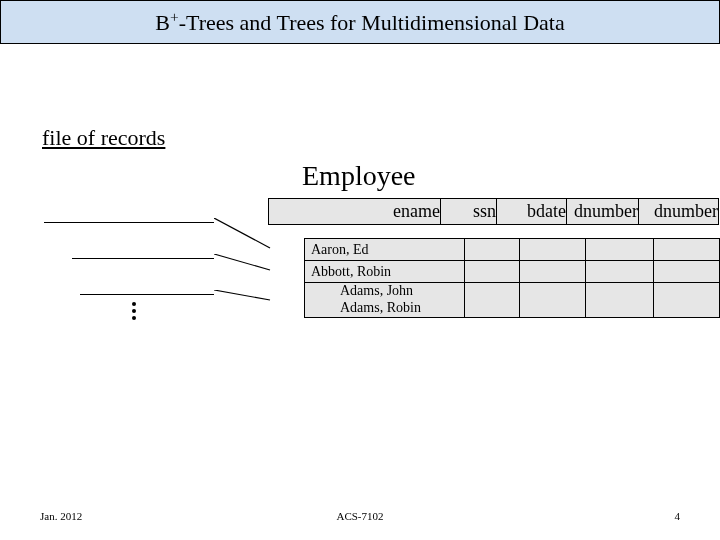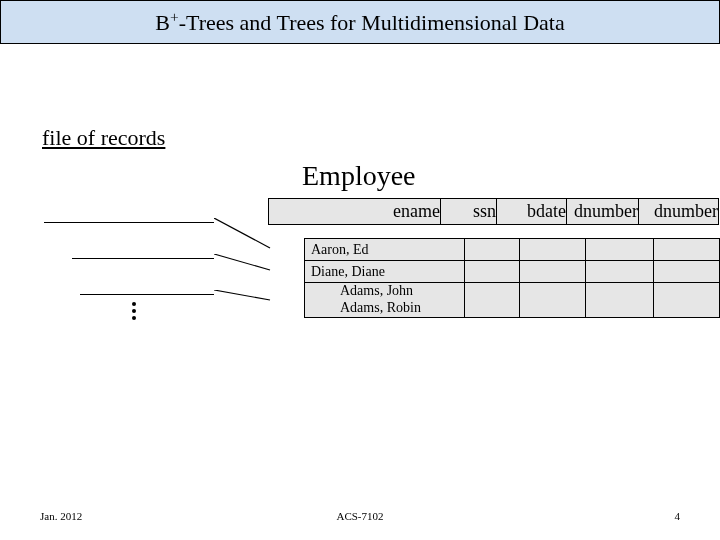--- a/index.html
+++ b/index.html
@@ -160,21 +160,21 @@
 <table class="rec-table">
   <tbody>
       <tr>
     <td class="c0">Aaron, Ed</td>
     <td class="c1"></td>
     <td class="c2"></td>
     <td class="c3"></td>
     <td class="c4"></td>
   </tr>
   <tr>
-    <td class="c0">Diane, Diane</td>
+    <td class="c0">Abbott, Robin</td>
     <td class="c1"></td>
     <td class="c2"></td>
     <td class="c3"></td>
     <td class="c4"></td>
   </tr>
   <tr class="double">
     <td class="c0">
       <span>Adams, John</span><br>
       <span>Adams, Robin</span>
     </td>

